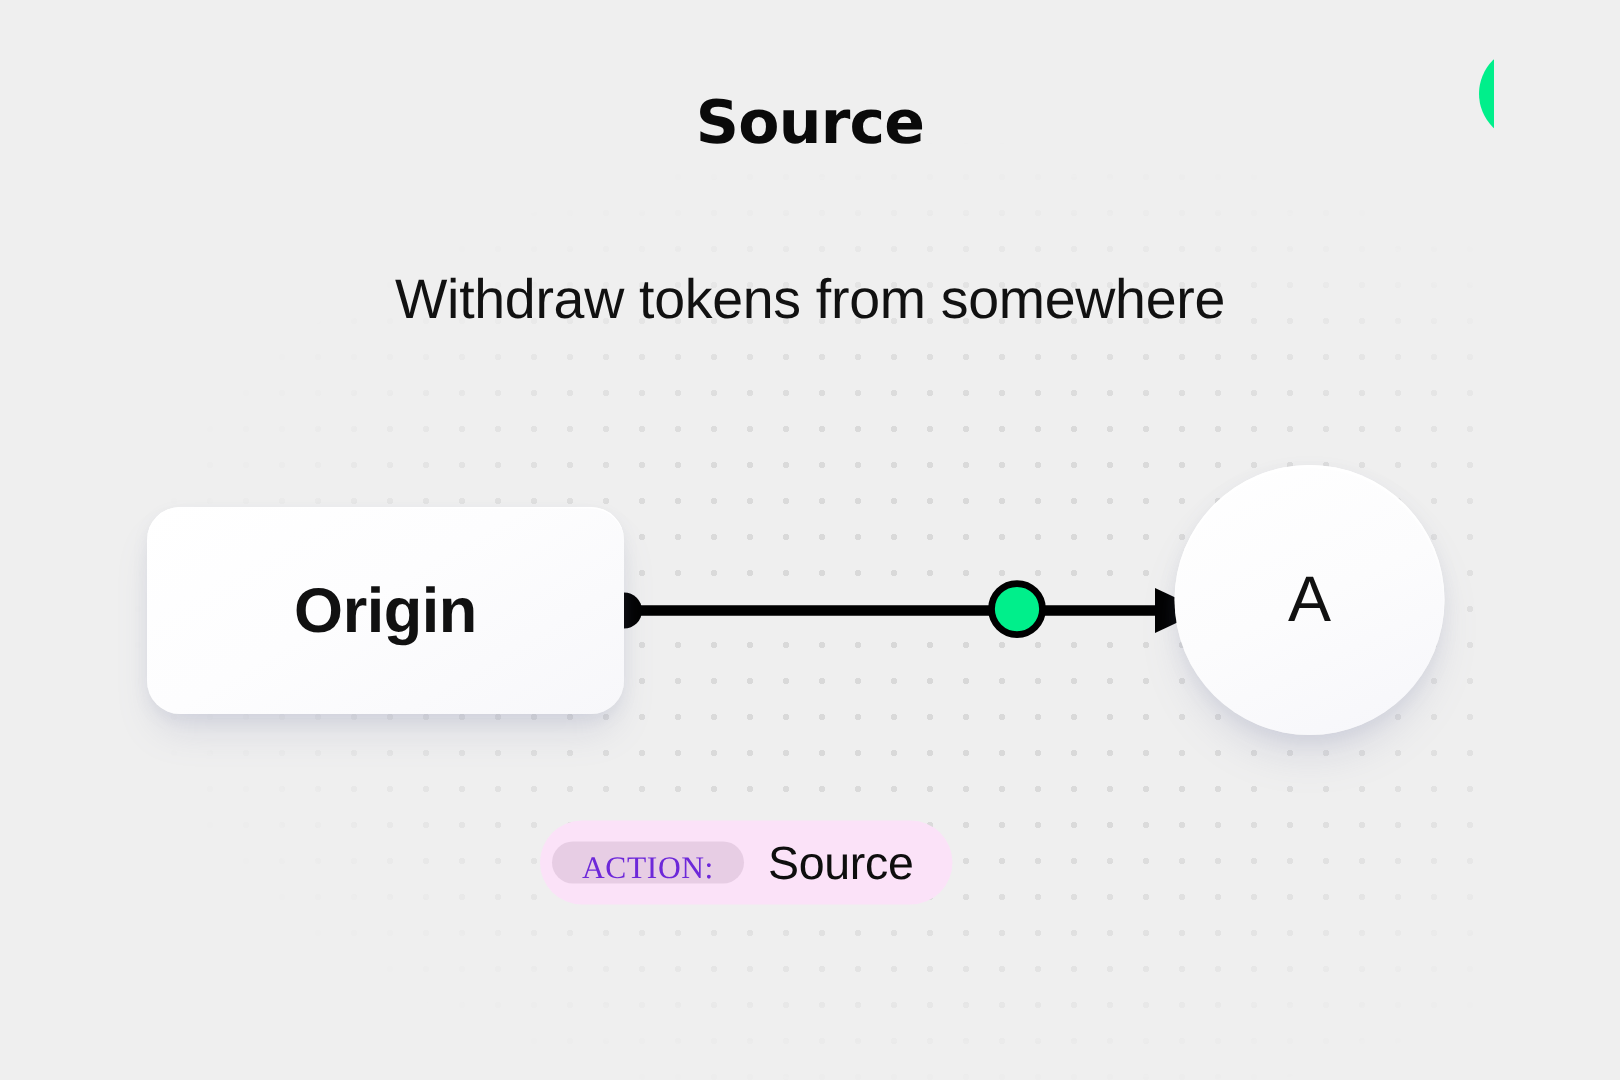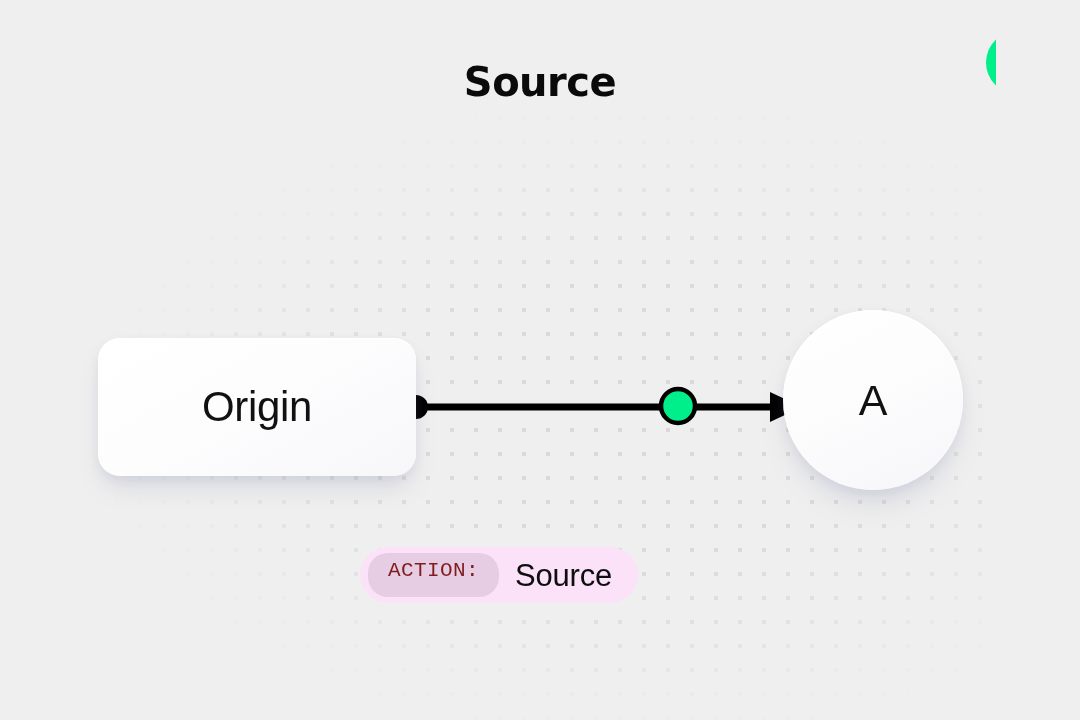--- a/index.html
+++ b/index.html
@@ -109,20 +109,21 @@
     display: flex;
     align-items: center;
     justify-content: center;
   }
   .node-origin-label {
     font-family: "Liberation Sans", sans-serif;
     font-size: 42px;
     color: #111111;
     letter-spacing: -0.3px;
     line-height: 1;
+    font-weight: bold;
   }
 
   .node-a {
     position: absolute;
     left: 783px;
     top: 310px;
     width: 180px;
     height: 180px;
     border-radius: 50%;
     background: linear-gradient(155deg, #ffffff 0%, #fcfcfd 50%, #f6f6fa 100%);
@@ -158,45 +159,46 @@
     padding: 0 26px 0 8px;
     border-radius: 28px;
     background: #fbe2f8;
     display: flex;
     align-items: center;
     gap: 16px;
   }
   .action-badge-key {
     background: #e7cde4;
     border-radius: 20px;
-    padding: 7px 20px 16px 20px;
-    font-family: Liberation Mono, monospace;
+    padding: 7px 20px 0 20px;
+    font-family: Liberation Serif, serif;
     font-size: 21px;
     font-weight: 400;
     letter-spacing: 0.4px;
-    color: #7f1d1d;
+    color: #6d28d9;
     line-height: 1;
   }
   .action-badge-value {
     font-family: "Liberation Sans", sans-serif;
     font-size: 31px;
     color: #0e0e0e;
     letter-spacing: -0.2px;
     line-height: 1;
   }
 </style>
 </head>
 <body>
 
 <div class="stage">
 
   <div class="dot-grid"></div>
 
   <div class="page-title">Source</div>
 
+  <div class="page-subtitle">Withdraw tokens from somewhere</div>
 
   <div class="brand-logo">
     <svg width="63" height="63" viewBox="0 0 63 63" xmlns="http://www.w3.org/2000/svg">
       <circle cx="31.5" cy="31.5" r="31.5" fill="#00ef8b"></circle>
       <path d="M45.5 17.5 H33.2 V26.3 H45.5 Z" fill="#ffffff"></path>
       <path d="M36.6 29.9 H45.5 V38.7 H36.6 Z" fill="#ffffff"></path>
       <path d="M24.7 21.2 A11.8 11.8 0 1 0 36.5 33.0 H27.7 A3.0 3.0 0 1 1 24.7 30.0 Z" fill="#ffffff"></path>
       <rect x="27.7" y="29.9" width="8.9" height="8.8" fill="#00ef8b"></rect>
     </svg>
   </div>

